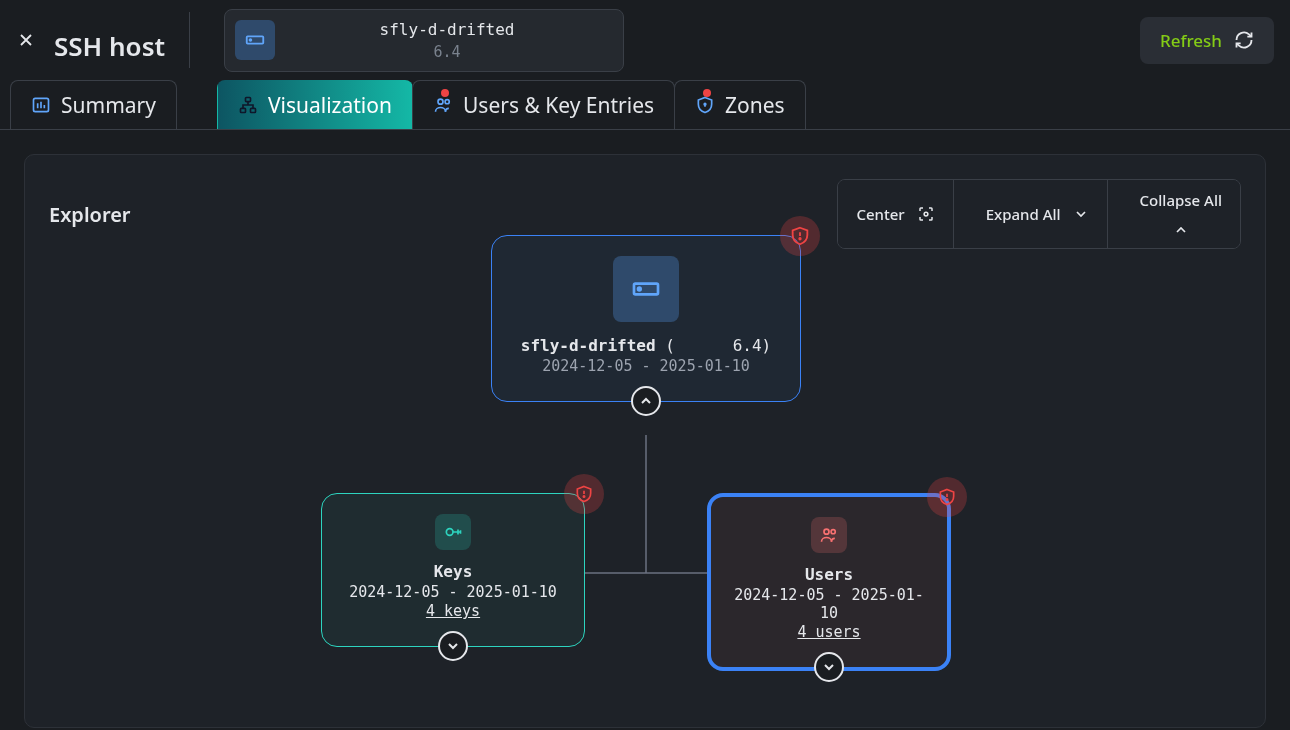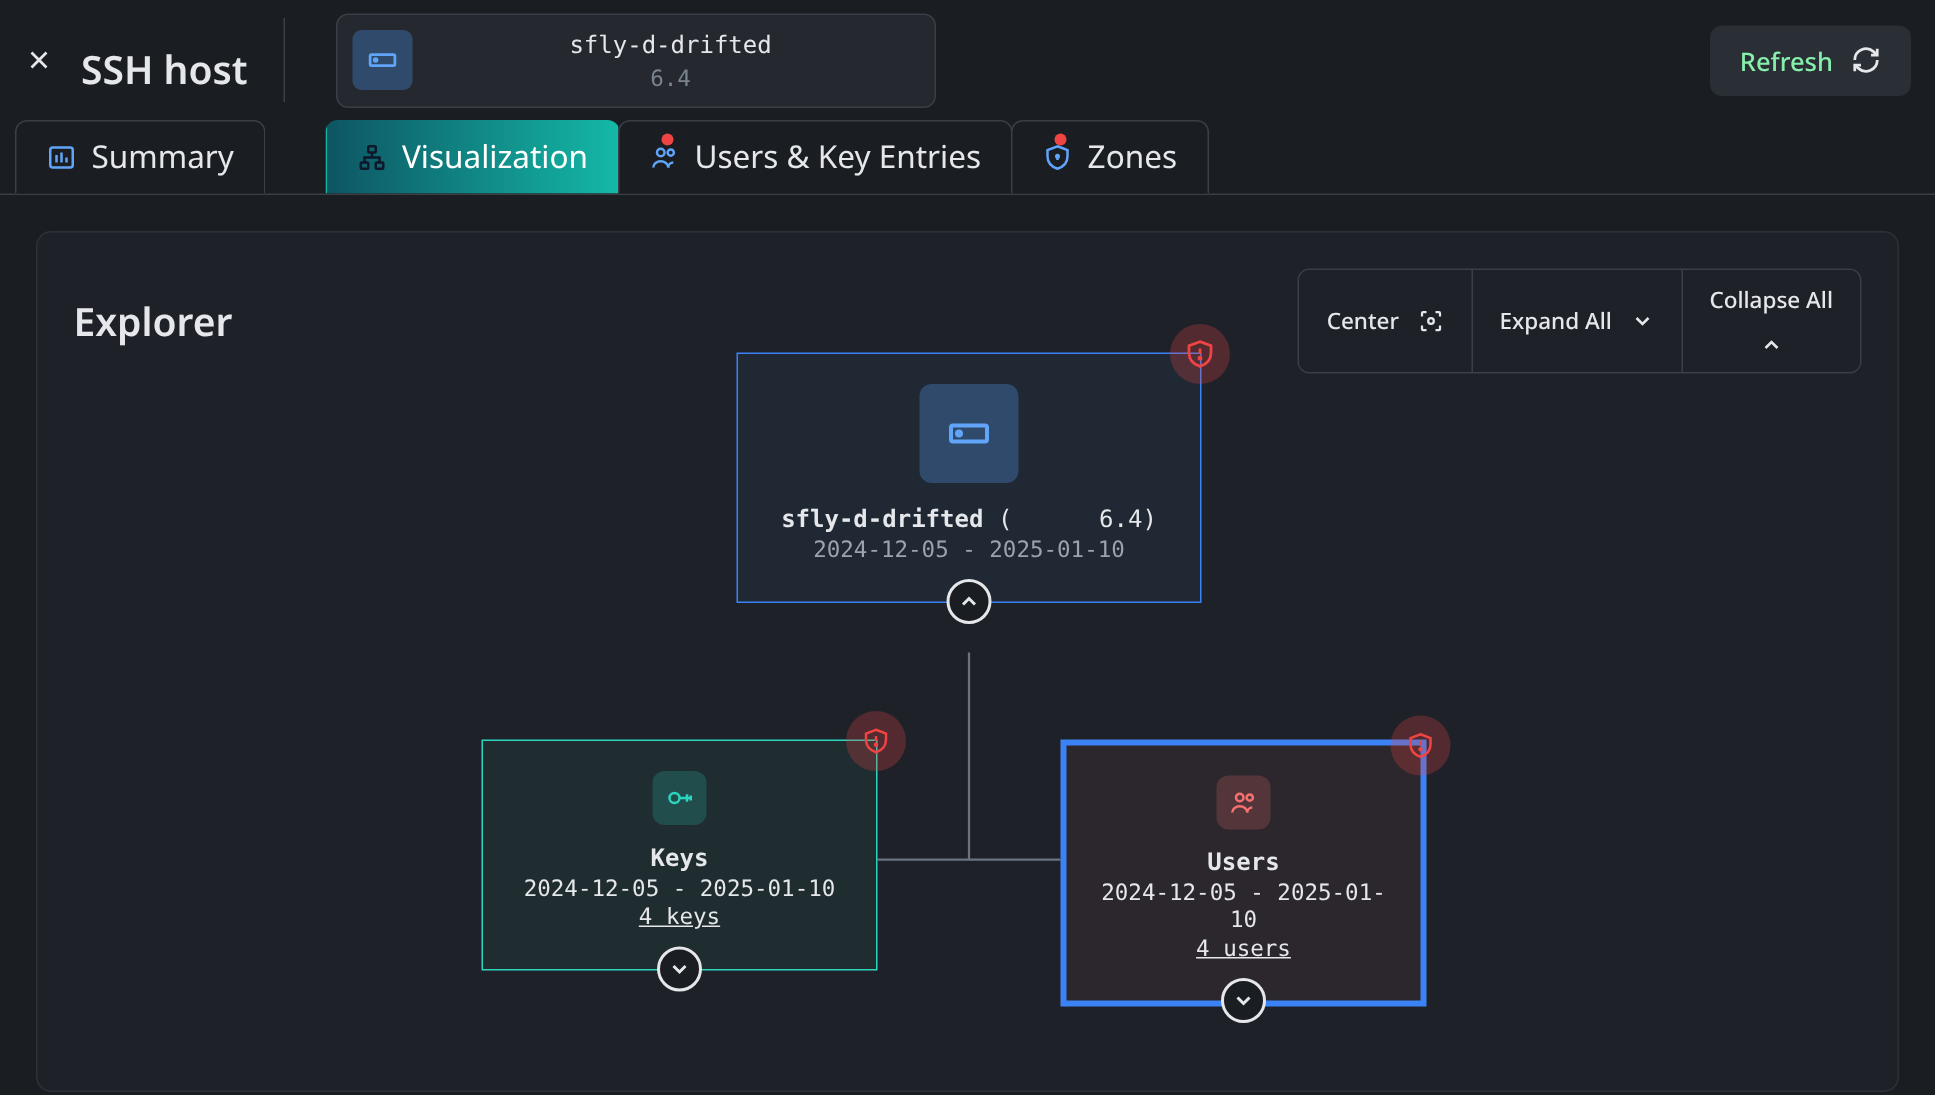--- a/index.html
+++ b/index.html
@@ -75,21 +75,21 @@
 
 .header-spacer { flex: 1; }
 .refresh-btn {
   display: flex;
   align-items: center;
   gap: 12px;
   background: #2a2e35;
   border: none;
   border-radius: 8px;
   padding: 12px 20px;
-  color: #86efac;
+  color: #84cc16;
   font-size: 17px;
   font-weight: 500;
   cursor: pointer;
   font-family: -apple-system, system-ui, sans-serif;
 }
 
 
 .tabs {
   display: flex;
   height: 50px;
@@ -138,29 +138,30 @@
   height: 574px;
   padding: 24px;
   position: relative;
 }
 .panel-head {
   display: flex;
   align-items: center;
   justify-content: space-between;
 }
 .panel-title {
-  font-size: 26px;
+  font-size: 20px;
   font-weight: 600;
   font-family: -apple-system, system-ui, sans-serif;
 }
 .toolbar {
   display: flex;
   border: 1px solid #3a3f47;
   border-radius: 8px;
   overflow: hidden;
+  gap: 14px;
 }
 .toolbar button {
   background: #1e2228;
   border: none;
   border-right: 1px solid #3a3f47;
   color: #e5e7eb;
   padding: 10px 18px;
   font-size: 15px;
   display: flex;
   align-items: center;
@@ -175,21 +176,21 @@
 .canvas {
   position: absolute;
   top: 70px;
   left: 0;
   right: 0;
   bottom: 0;
 }
 
 .node {
   position: absolute;
-  border-radius: 0;
+  border-radius: 16px;
   padding: 20px 20px 26px 20px;
   text-align: center;
   font-family: ui-monospace, Monaco, monospace;
 }
 .node-root {
   left: 466px;
   top: 10px;
   width: 310px;
   background: rgba(59,130,246,0.06);
   border: 1px solid #3b82f6;

